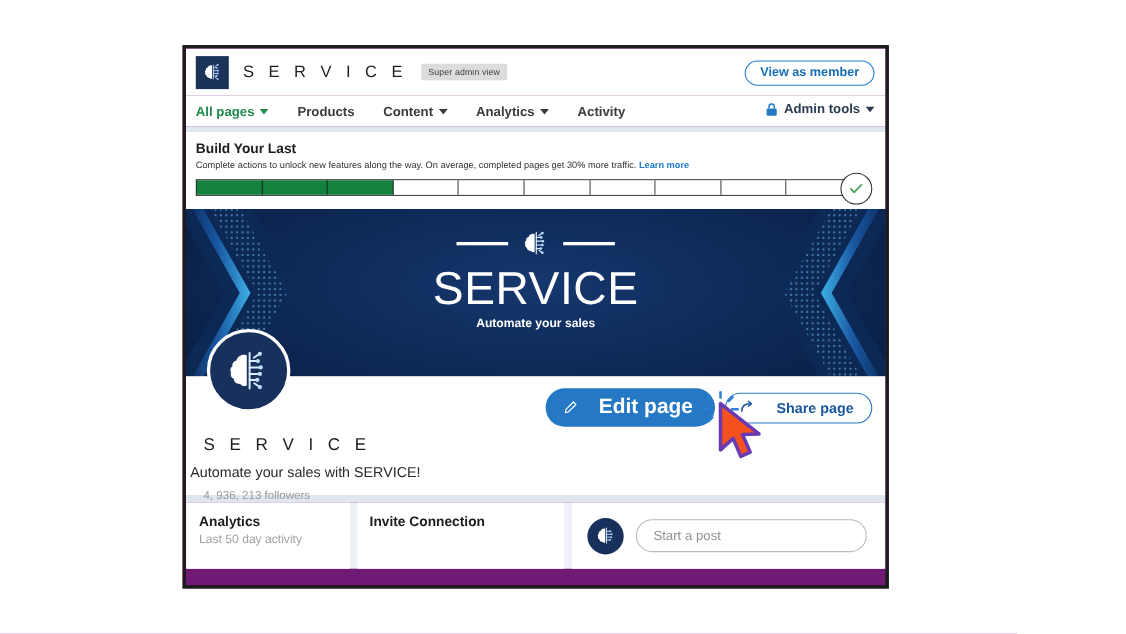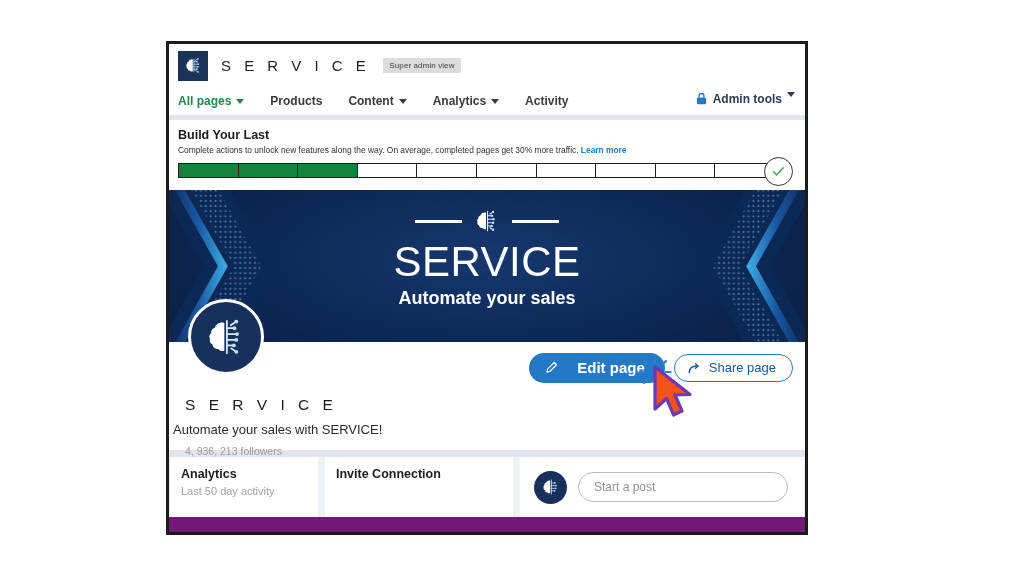--- a/index.html
+++ b/index.html
@@ -87,21 +87,21 @@
     display: inline-block;
     margin-left: 5px;
     width: 0; height: 0;
     border-left: 4.5px solid transparent;
     border-right: 4.5px solid transparent;
     border-top: 5.5px solid currentColor;
   }
   .admin-tools {
     position: absolute;
     right: 10px; top: 5px;
-    display: flex; 
+    display: flex; align-items: center;
     color: #2b3c52;
     font-size: 12px;
     font-weight: bold;
     white-space: nowrap;
   }
   .lock-icon { margin-right: 6px; display: flex; }
 
   
   .nav-sep { height: 5px; background: #dfe6ee; }
 
@@ -189,21 +189,21 @@
   .banner-title {
     color: #ffffff;
     font-size: 42px;
     font-weight: normal;
     letter-spacing: .5px;
     line-height: 1.05;
     margin-top: 2px;
   }
   .banner-tag {
     color: #ffffff;
-    font-size: 18px;
+    font-size: 11px;
     font-weight: bold;
     margin-top: 4px;
   }
 
   
   .profile {
     position: relative;
     height: 108px;
     background: #ffffff;
     padding: 0 9px;
@@ -240,36 +240,36 @@
 
   .action-row {
     position: absolute;
     right: 12px; top: 11px;
     display: flex; align-items: center; gap: 9px;
     z-index: 5;
   }
   .btn-edit {
     background: #2578c4;
     color: #ffffff;
-    font-size: 15px;
+    font-size: 19px;
     font-weight: bold;
     border-radius: 20px;
     padding: 6px 20px 7px 16px;
     display: flex; align-items: center; gap: 19px;
     white-space: nowrap;
   }
   .btn-share {
     background: #ffffff;
     color: #17579b;
     font-size: 13px;
-    font-weight: normal;
+    font-weight: bold;
     border: 1.5px solid #2578c4;
     border-radius: 20px;
     padding: 5px 16px 6px 13px;
-    display: flex; align-items: flex-end; gap: 7px;
+    display: flex; align-items: flex-start; gap: 19px;
     white-space: nowrap;
   }
 
   
   .widgets-sep { height: 7px; background: #dfe6ee; }
   .widgets {
     display: flex;
     height: 60px;
     background: #eef2f6;
     gap: 7px;
@@ -352,20 +352,21 @@
           <circle cx="17.6" cy="3.6" r="1.1"></circle>
           <circle cx="17.6" cy="20.1" r="1.1"></circle>
         </g>
       </svg>
     </div>
 
     <div class="brand-name">S E R V I C E</div>
 
     <div class="admin-badge">Super admin view</div>
 
+    <div class="view-as-btn">View as member</div>
   </div>
 
   <div class="navbar">
 
     <div class="nav-item active">
       <span>All pages</span>
       <span class="caret"></span>
     </div>
 
     <div class="nav-item">

